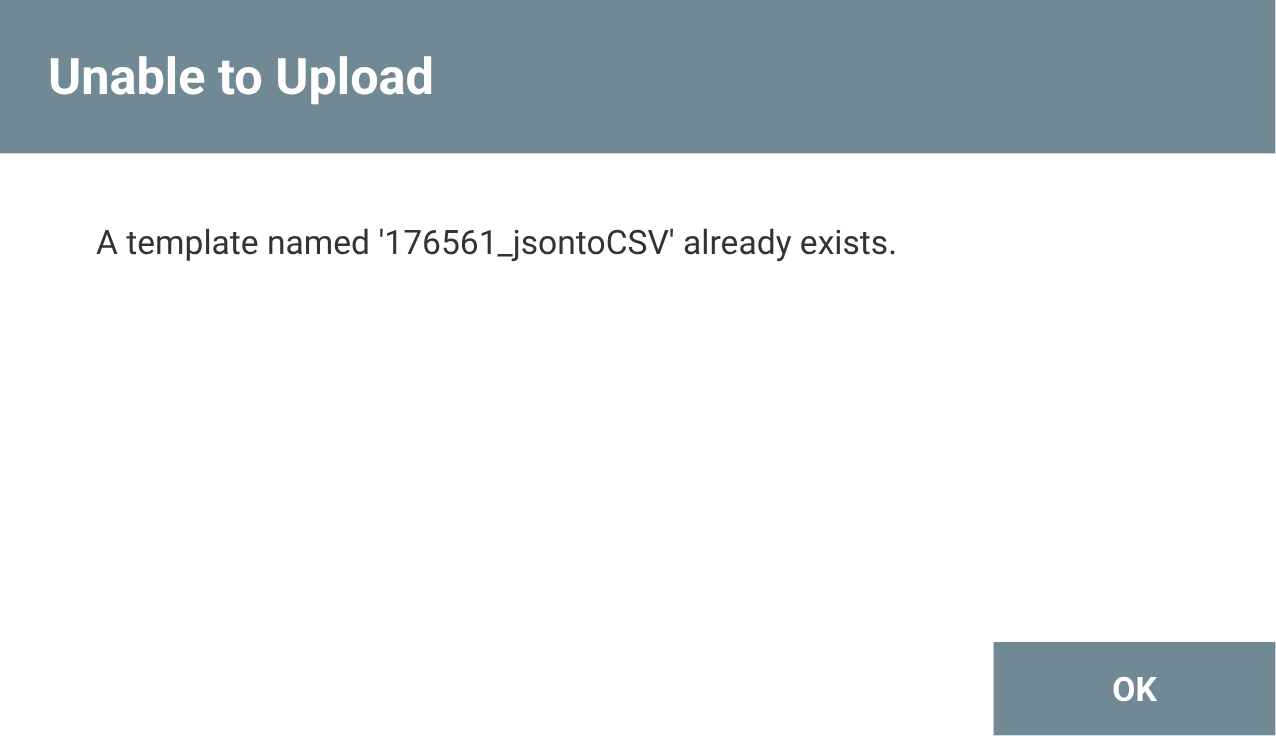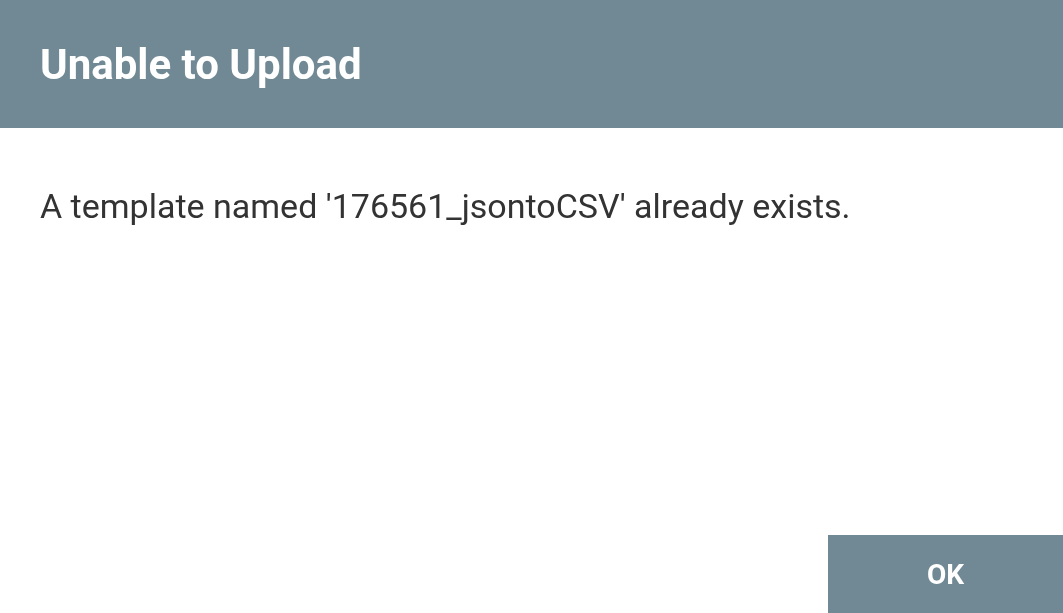--- a/index.html
+++ b/index.html
@@ -29,23 +29,24 @@
       font-weight: 700;
       font-family: 'Segoe UI', Roboto, Arial, sans-serif;
     }
     .content-area {
       flex: 1;
       padding: 55px 40px 0 40px;
       background: #ffffff;
     }
     .message-text {
       color: #333333;
-      font-size: 34px;
+      font-size: 28px;
       font-weight: 400;
       line-height: 1.4;
+      margin-left: 40px;
     }
     .footer-bar {
       display: flex;
       justify-content: flex-end;
       padding: 0;
     }
     .ok-button {
       background-color: #708994;
       color: #ffffff;
       font-size: 28px;

